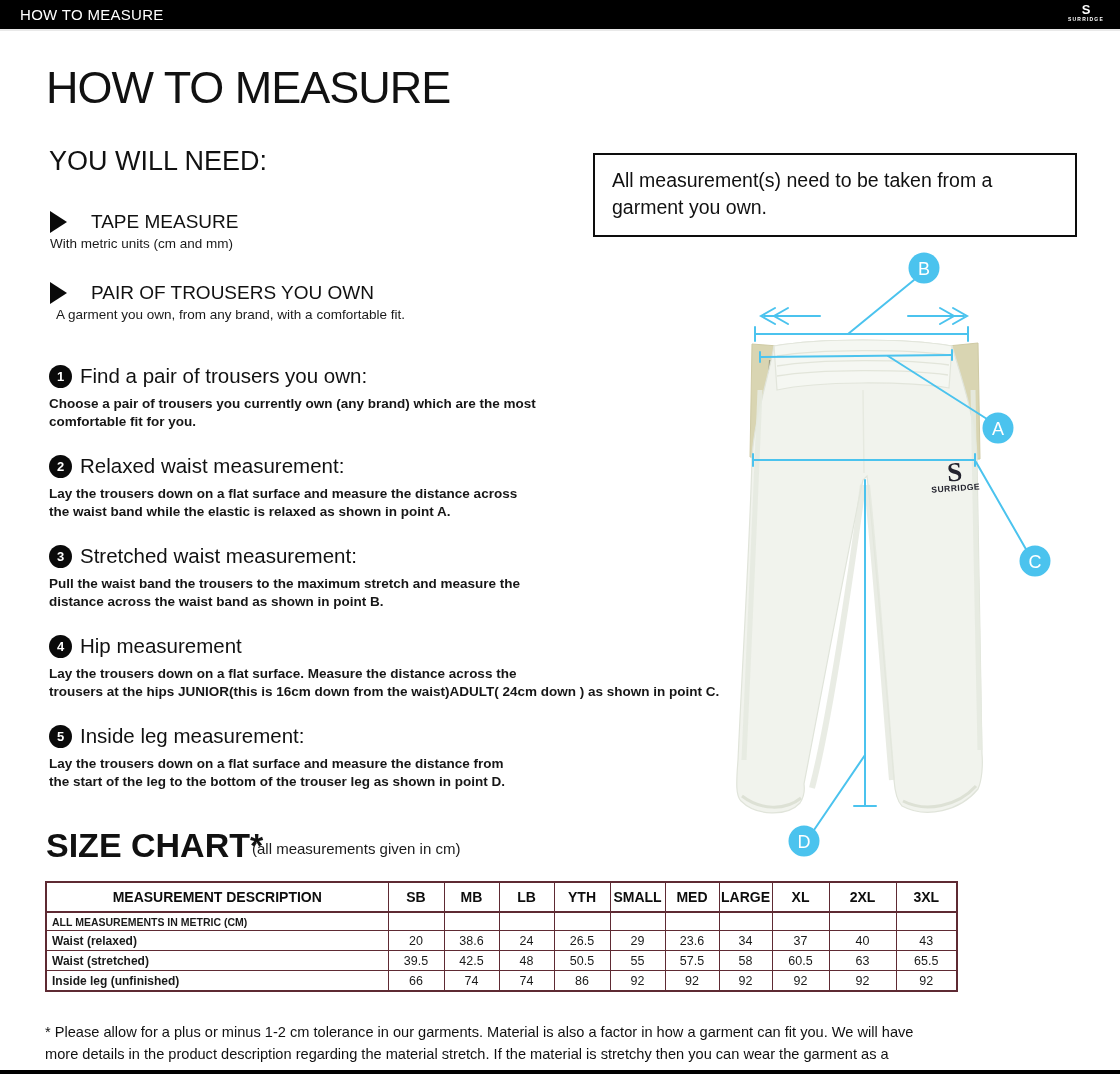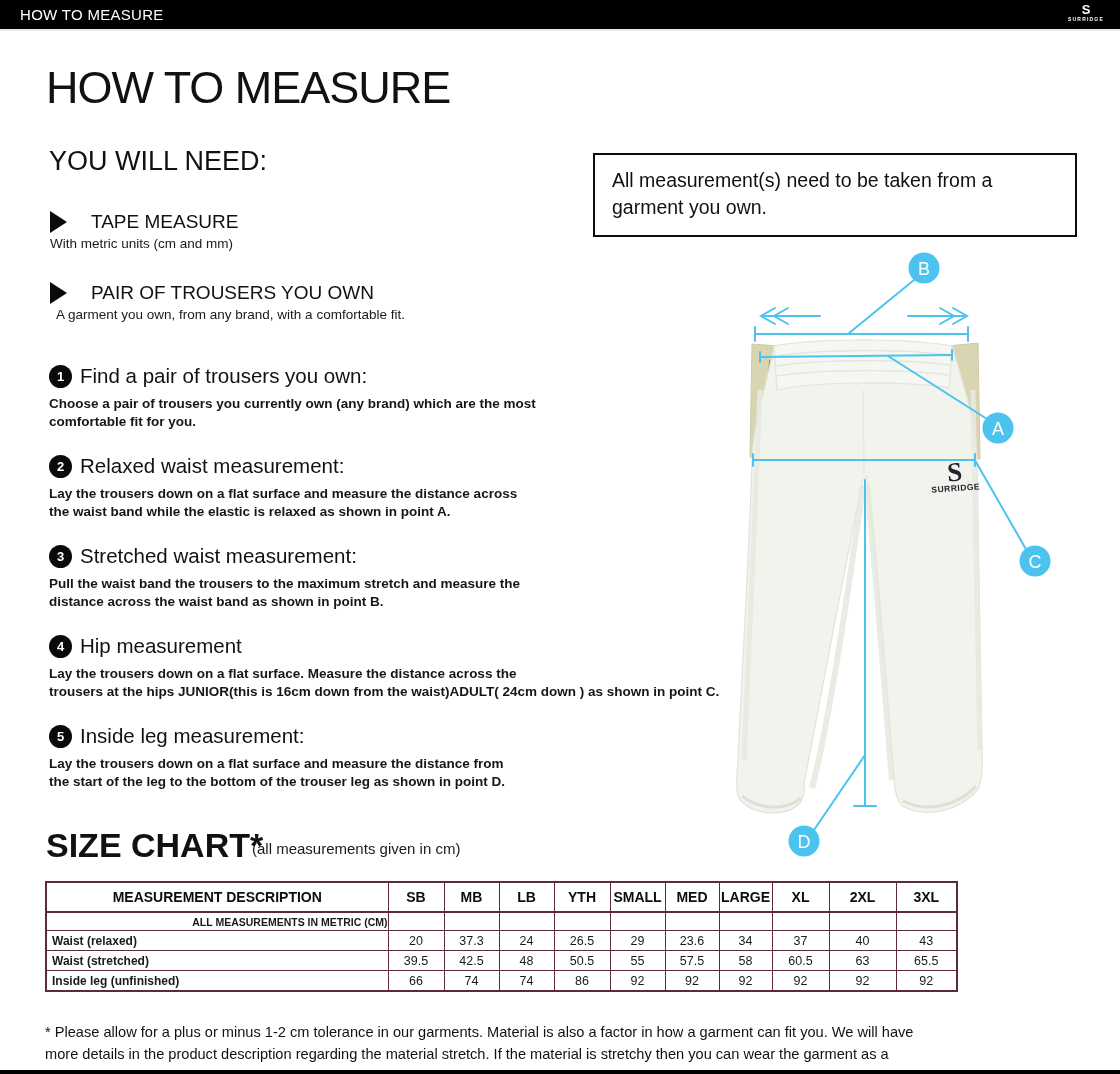--- a/index.html
+++ b/index.html
@@ -41,21 +41,21 @@
   
   .sc-h{left:46px;top:826px;font-size:34px;font-weight:700;color:#111;}
   .sc-sub{left:252px;top:840px;font-size:15px;color:#1a1a1a;}
 
   
   table.sizes{position:absolute;left:45px;top:881px;border-collapse:collapse;table-layout:fixed;
     border:2.5px solid #5e2a33;}
   table.sizes td,table.sizes th{border:1.5px solid #5e2a33;padding:0;overflow:hidden;}
   table.sizes th{height:28px;font-size:14px;font-weight:bold;color:#0d0d0d;border-bottom-width:2.5px;}
   th.desc{font-size:15.5px;text-align:center;padding-left:6px;}
-  tr.metric td{height:17px;font-size:10.5px;font-weight:bold;text-align:right;padding-left:5px;}
+  tr.metric td{height:17px;font-size:10.5px;font-weight:bold;text-align:left;padding-left:5px;}
   tr.vals td{height:19px;font-size:12.5px;text-align:center;}
   tr.vals td.lbl{font-size:12px;font-weight:bold;text-align:left;padding-left:5px;}
 
   
   .footnote{left:45px;top:1021px;font-size:14.6px;line-height:22px;color:#111;}
   .footnote div{white-space:nowrap;}
 
   .bottombar{left:0;top:1070px;width:1120px;height:4px;background:#000;}
 
   .cyan{stroke:#4bc3ee;stroke-width:2;fill:none;stroke-linecap:round;}
@@ -285,21 +285,21 @@
     <td></td>
         <td></td>
     <td></td>
         <td></td>
     <td></td>
         <td></td>
   </tr>
   <tr class="vals">
     <td class="lbl">Waist (relaxed)</td>
     <td>20</td>
-    <td>37.3</td>
+    <td>38.6</td>
     <td>24</td>
     <td>26.5</td>
     <td>29</td>
     <td>23.6</td>
     <td>34</td>
     <td>37</td>
     <td>40</td>
     <td>43</td>
   </tr>
   <tr class="vals">

